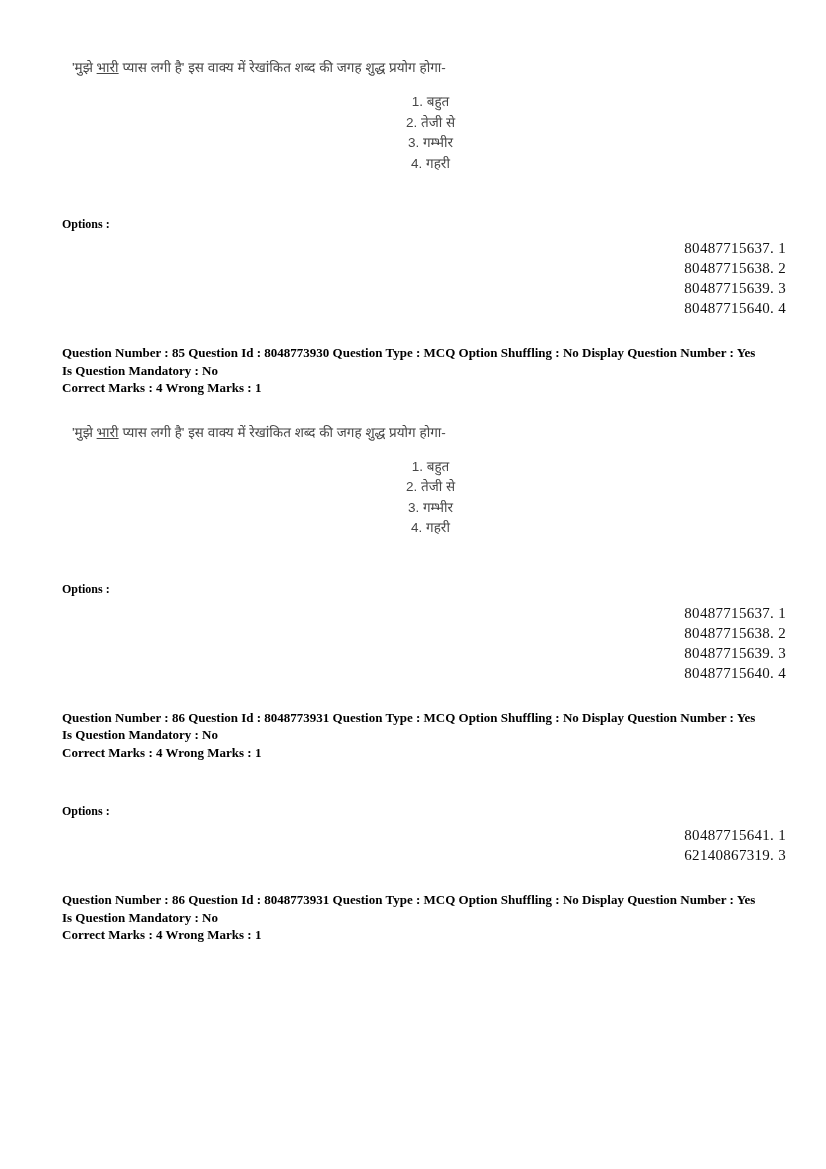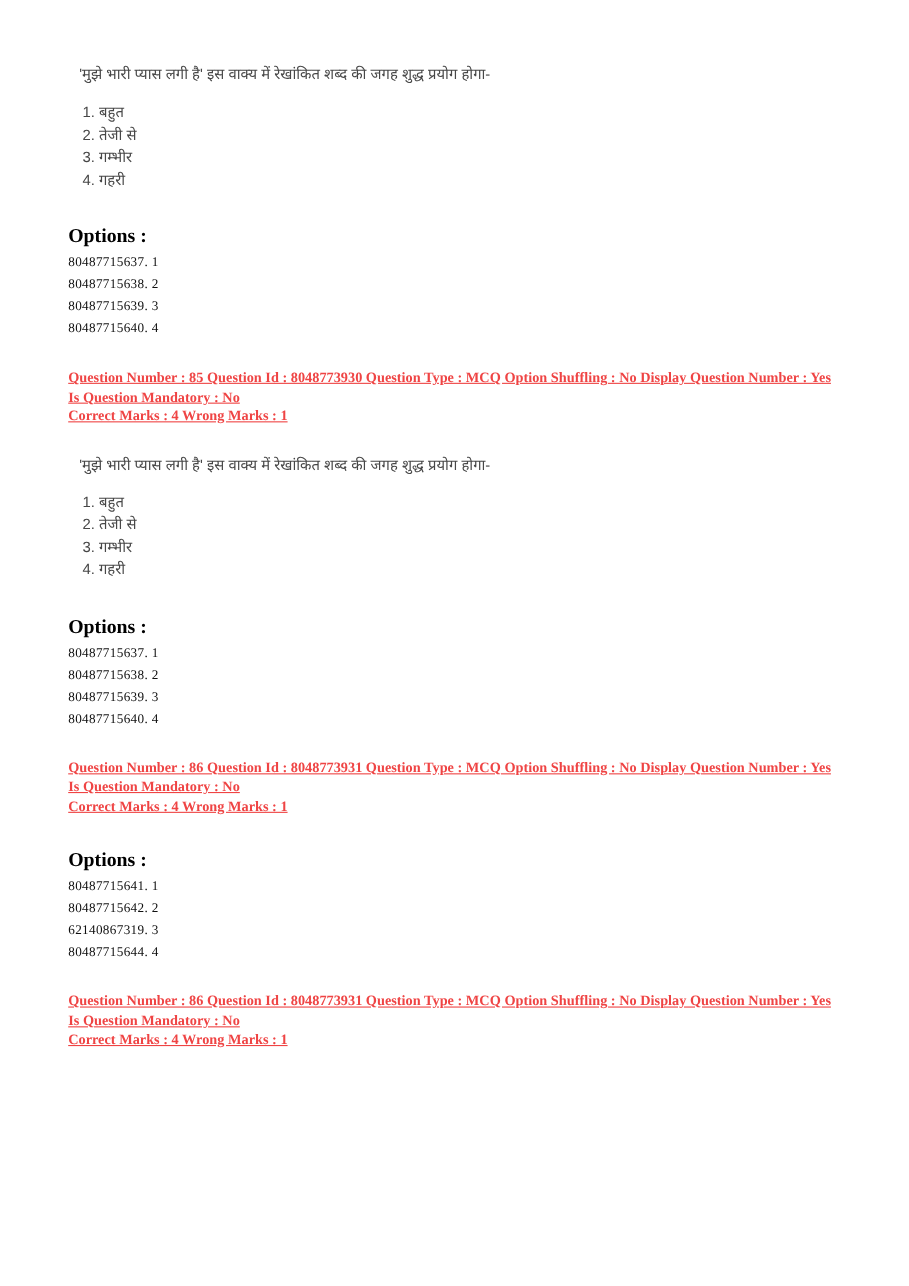--- a/index.html
+++ b/index.html
@@ -24,55 +24,57 @@
   .hindi {
     font-family: "Liberation Sans", sans-serif;
     color: #474747;
     font-size: 13.5px;
   }
   .q-text {
     margin: 0 0 0 10px;
     line-height: 20px;
   }
   .q-text .ul {
+    text-decoration: underline;
   }
   .choices {
     margin: 14px 0 0 13px;
   }
   .choice {
     line-height: 20.5px;
+    text-align: center;
   }
   
   .options-label {
-    margin-top: 31px;
+    margin-top: 41px;
     font-weight: bold;
-    font-size: 18px;
+    font-size: 12px;
     line-height: 19px;
     color: #000000;
   }
   .option-ids {
     margin-top: 4px;
   }
   .option-id {
-    font-size: 12px;
+    font-size: 15px;
     line-height: 20px;
     color: #101010;
     letter-spacing: 0.3px;
+    text-align: right;
   }
   .meta {
     margin-top: 26px;
     max-width: 730px;
   }
   .meta-line {
     font-weight: bold;
     font-size: 13px;
     line-height: 17.5px;
     white-space: nowrap;
-    color: #ef4444;
-    text-decoration: underline;
+    color: #000000;
   }
   .q-section {
     margin-top: 26px;
   }
   .q-section.first {
     margin-top: 0;
   }
 </style>
 </head>
 <body>
@@ -122,23 +124,21 @@
   <section class="meta">
     <div class="meta-line">Question Number : 86 Question Id : 8048773931 Question Type : MCQ Option Shuffling : No Display Question Number : Yes</div>
     <div class="meta-line">Is Question Mandatory : No</div>
     <div class="meta-line">Correct Marks : 4 Wrong Marks : 1</div>
   </section>
 
   <section class="q-section">
     <div class="options-label">Options :</div>
     <div class="option-ids">
       <div class="option-id">80487715641. 1</div>
-      <div class="option-id">80487715642. 2</div>
       <div class="option-id">62140867319. 3</div>
-      <div class="option-id">80487715644. 4</div>
     </div>
   </section>
 
   <section class="meta">
     <div class="meta-line">Question Number : 86 Question Id : 8048773931 Question Type : MCQ Option Shuffling : No Display Question Number : Yes</div>
     <div class="meta-line">Is Question Mandatory : No</div>
     <div class="meta-line">Correct Marks : 4 Wrong Marks : 1</div>
   </section>
 
 </div>

